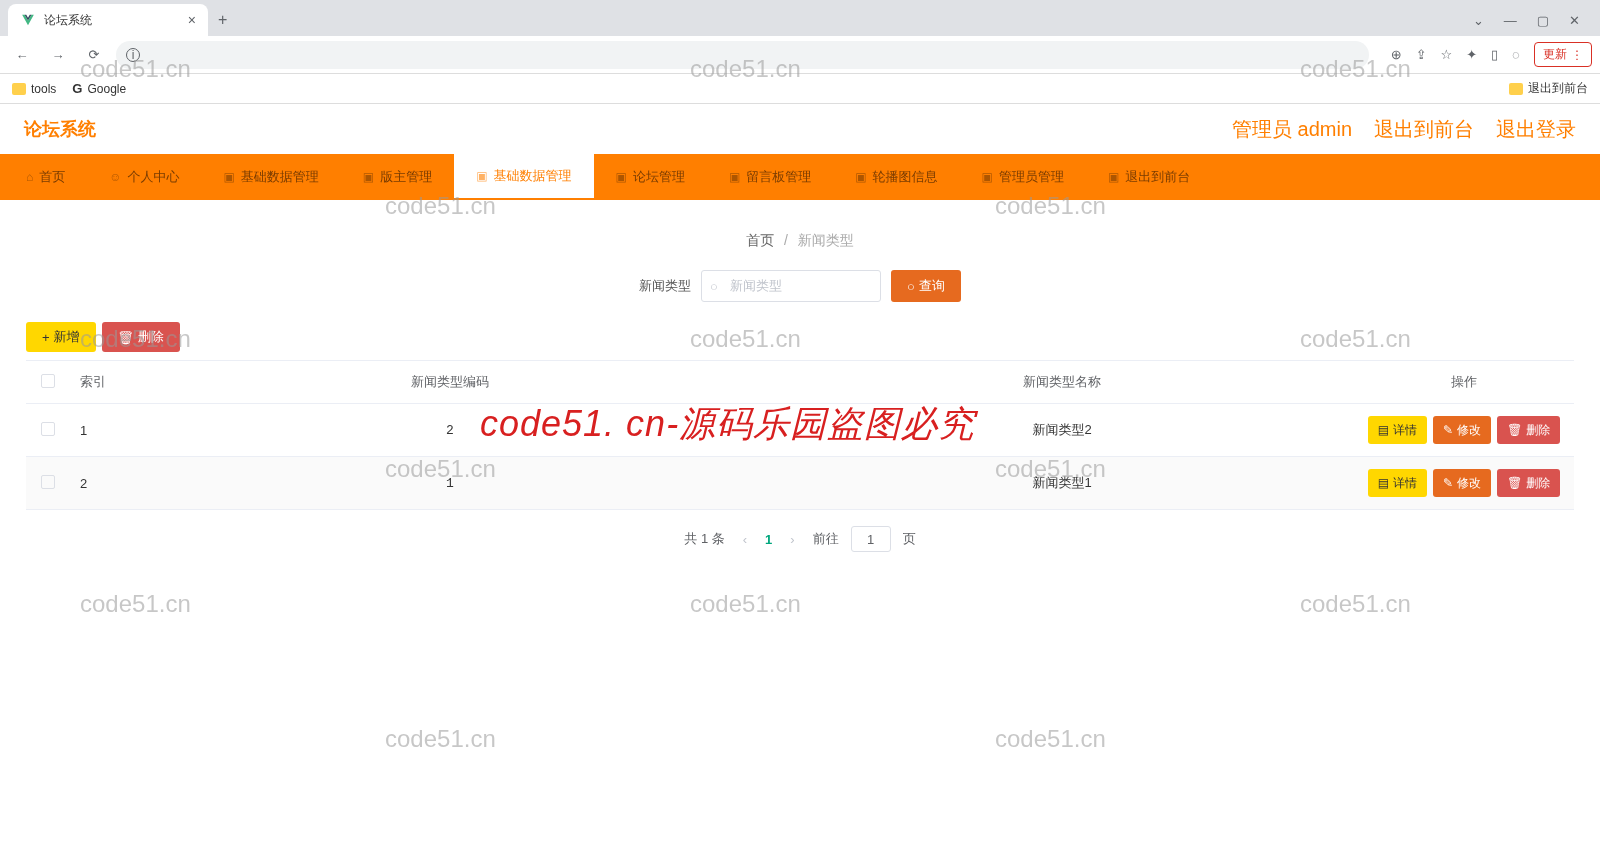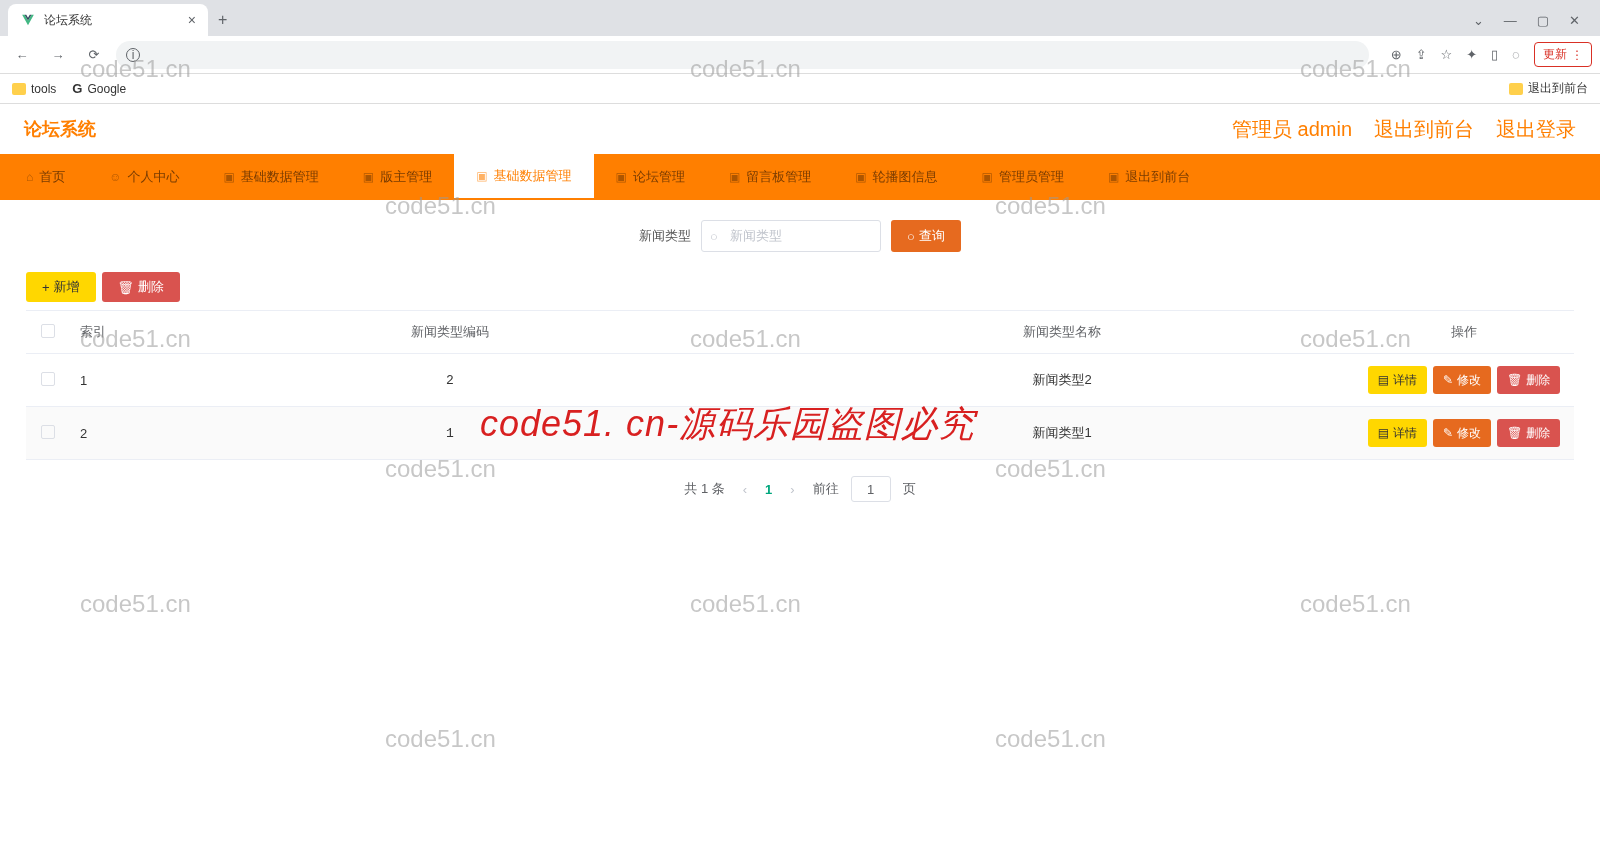--- a/index.html
+++ b/index.html
@@ -194,20 +194,25 @@
         <span class="ico">▣</span>
         <span>管理员管理</span>
       </div>
     <div class="nav-item">
         <span class="ico">▣</span>
         <span>退出到前台</span>
       </div>
   </div>
 
   <div class="content">
+    <div class="crumb">
+      <span>首页</span>
+      <span class="sep">/</span>
+      <span class="cur">新闻类型</span>
+    </div>
 
     <div class="search-row">
       <span class="search-label">新闻类型</span>
       <div class="search-input">
         <span class="si">○</span>
         <span class="ph">新闻类型</span>
       </div>
       <button class="btn btn-search">
         <span>○</span>
         <span>查询</span>

